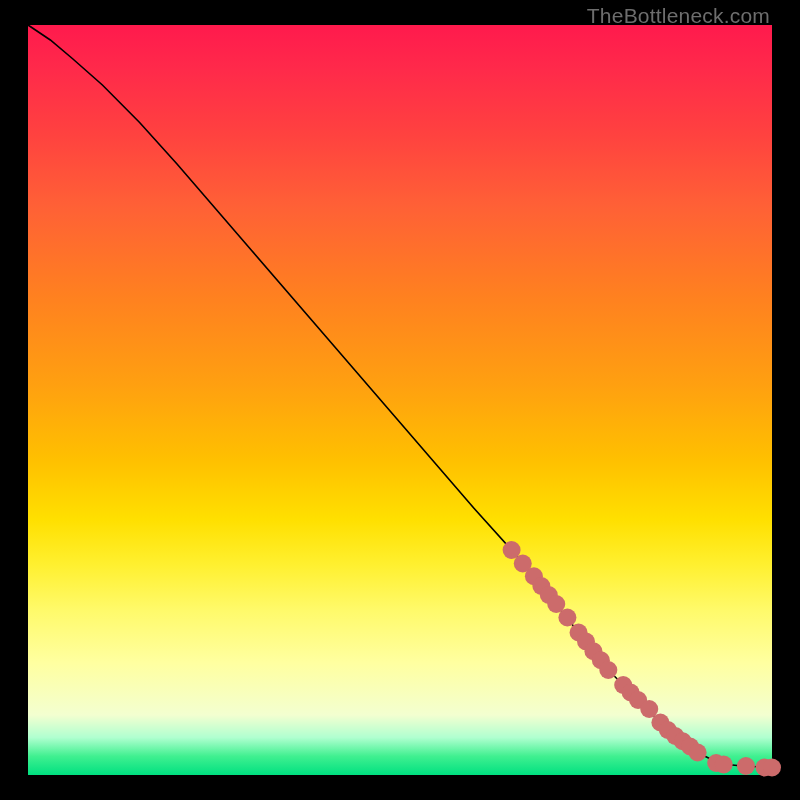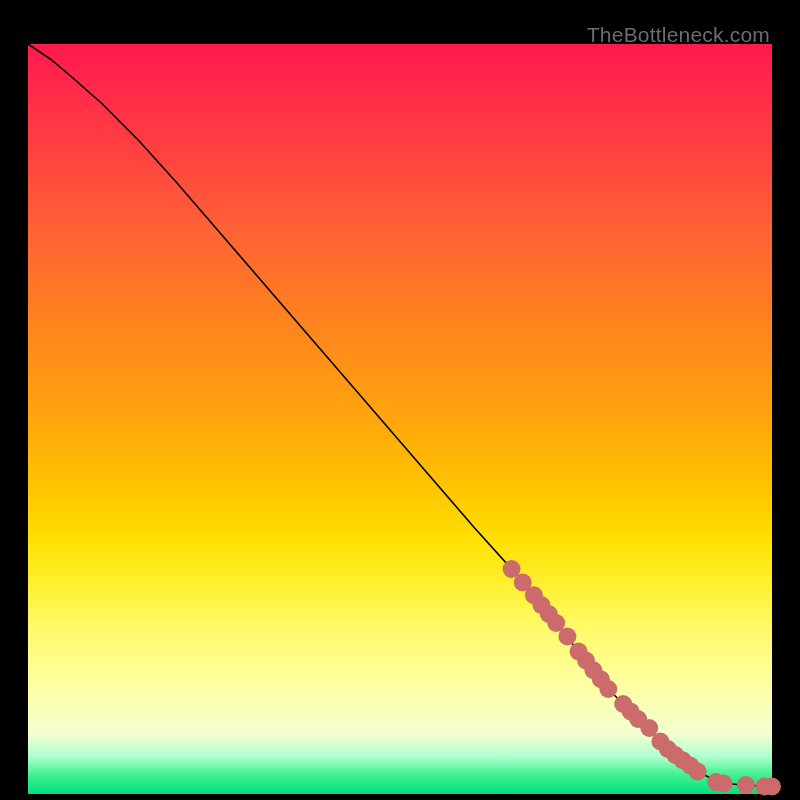--- a/index.html
+++ b/index.html
@@ -11,21 +11,20 @@
     overflow: hidden;
     font-family: Arial, Helvetica, sans-serif;
   }
   .frame {
     position: absolute;
     left: 0;
     top: 0;
     width: 800px;
     height: 656px;
     background: #000;
-    margin-top: 19px;
   }
   .plot {
     position: absolute;
     left: 28px;
     top: 25px;
     width: 744px;
     height: 750px;
     
     background: linear-gradient(to bottom,
       #ff1a4d 0%,

